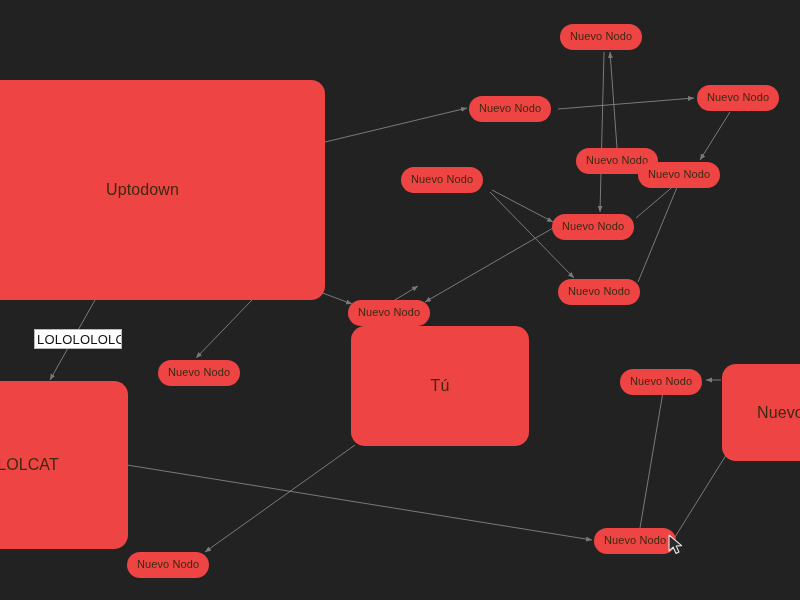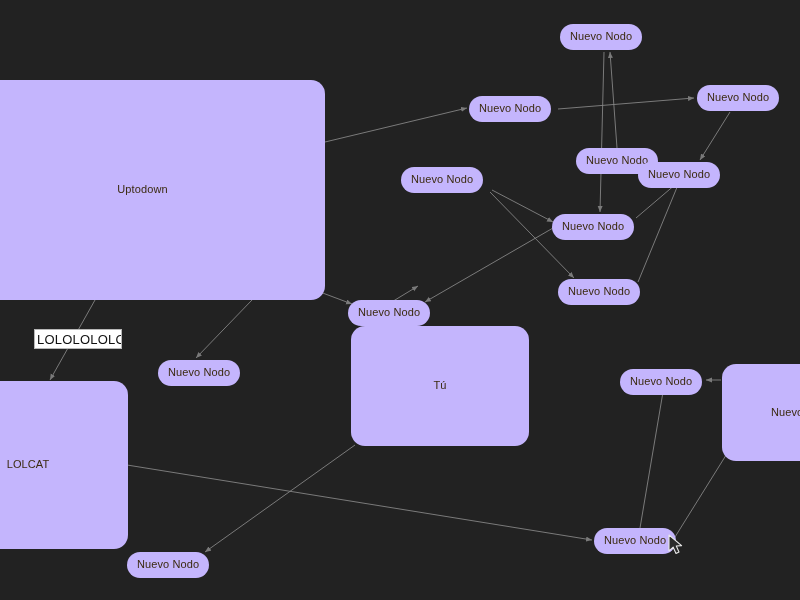--- a/index.html
+++ b/index.html
@@ -26,21 +26,21 @@
     left: 0;
     top: 0;
     width: 800px;
     height: 600px;
     pointer-events: none;
   }
 
   .node {
     position: absolute;
     box-sizing: border-box;
-    background: #c4b5fd;
+    background: #ef4444;
     color: #3b2a10;
     display: flex;
     align-items: center;
     justify-content: center;
     text-align: center;
     font-family: "Liberation Sans", sans-serif;
     font-size: 11px;
     line-height: 1.2;
     letter-spacing: 0.1px;
     overflow: hidden;
@@ -52,21 +52,21 @@
     height: 26px;
     padding: 0 10px;
     white-space: nowrap;
   }
 
   .node.box {
     border-radius: 14px;
   }
 
   .node.box .node-label {
-    font-size: 11px;
+    font-size: 16px;
   }
 
   .text-input {
     position: absolute;
     box-sizing: border-box;
     background: #ffffff;
     color: #111111;
     border: 1px solid #b8b8b8;
     font-family: "Liberation Sans", sans-serif;
     font-size: 13px;

